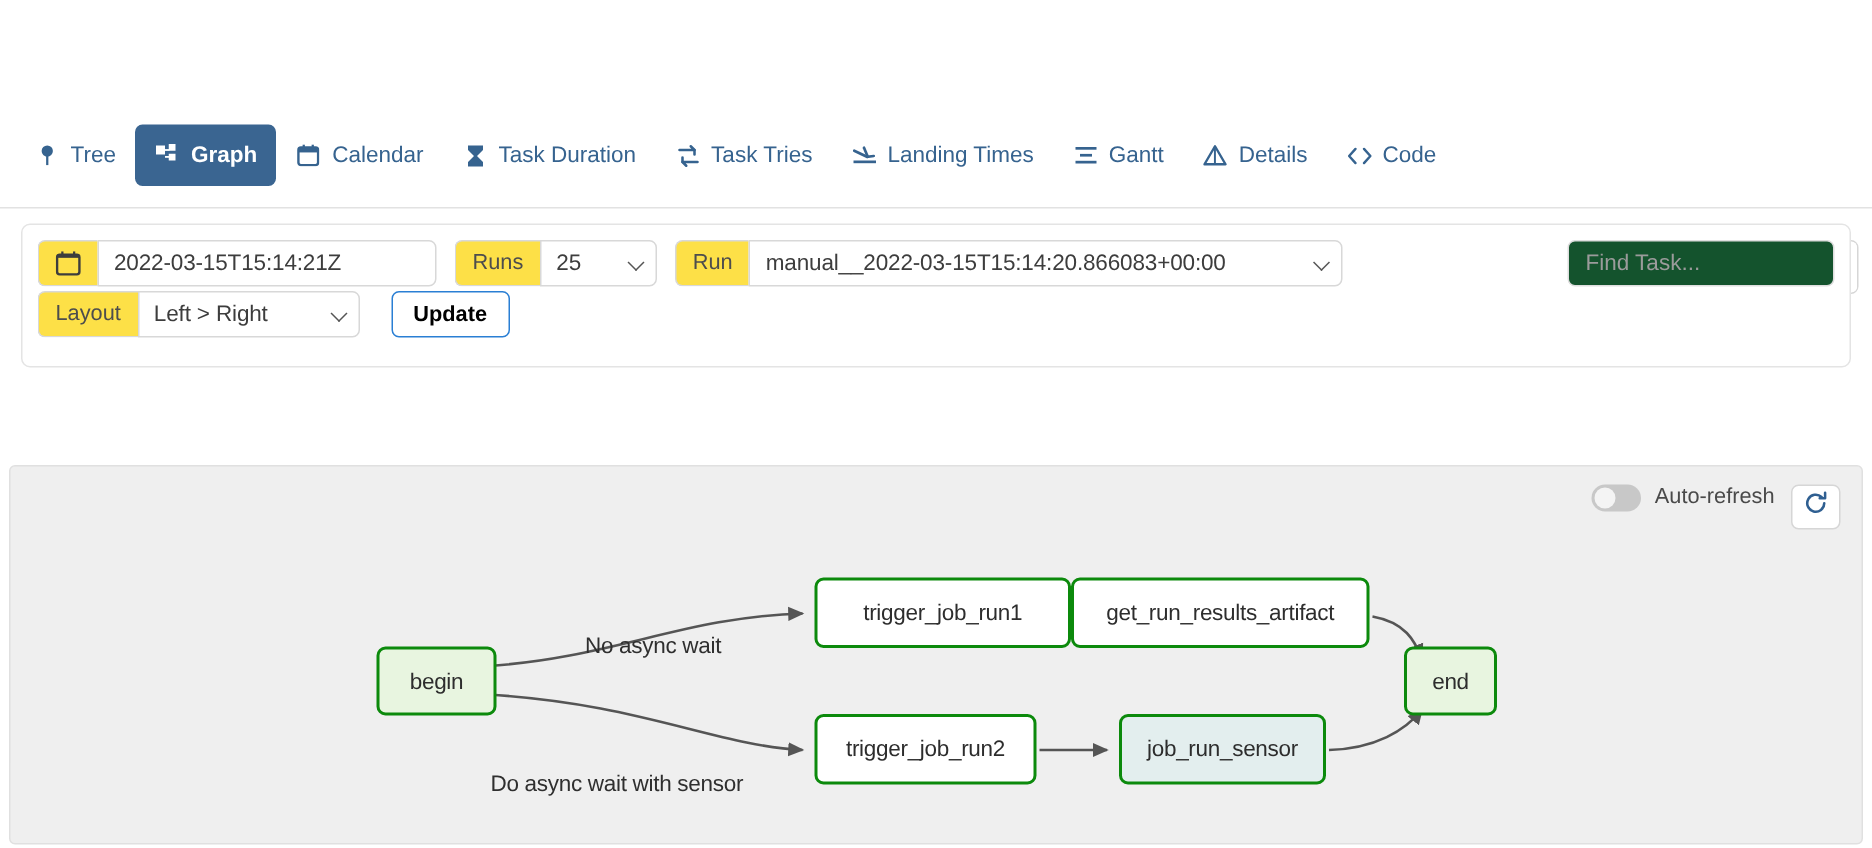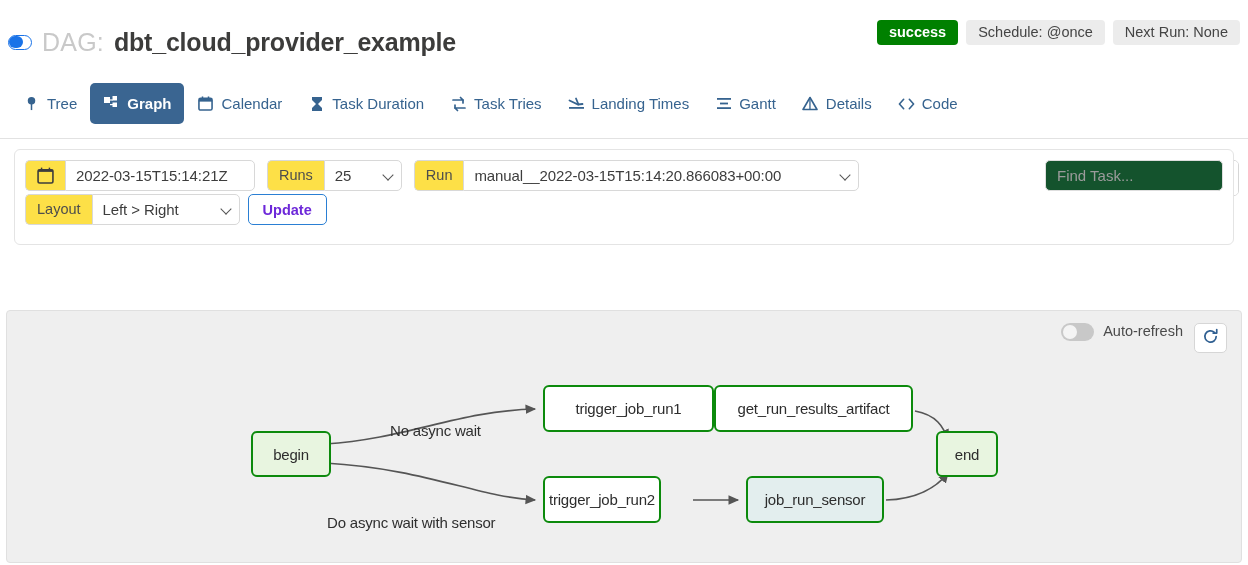--- a/index.html
+++ b/index.html
@@ -103,23 +103,23 @@
     color: #3d3d3d; font-size: 15px; padding: 0 26px 0 10px; border-radius: 0 5px 5px 0;
     display: flex; align-items: center; position: relative; letter-spacing: -.1px;
   }
   .isel::after {
     content: ""; position: absolute; right: 9px; top: 13px;
     width: 7px; height: 7px; border-right: 1.6px solid #555; border-bottom: 1.6px solid #555;
     transform: rotate(45deg); margin-top: -3px;
   }
   .gap { width: 12px; }
   .btn-update {
-    height: 31px; padding: 0 14px; margin-left: 8px;
+    height: 31px; padding: 0 14px; margin-left: 21px;
     background: #ffffff; border: 1px solid #2a7fd4; border-radius: 5px;
-    color: #6d28d9; font-size: 14.5px; font-weight: 600; cursor: pointer;
+    color: #000000; font-size: 14.5px; font-weight: 600; cursor: pointer;
     display: flex; align-items: center;
   }
   .find-task {
     position: absolute; right: 10px; top: 10px;
     width: 178px; height: 31px; border: 1px solid #dedede; border-radius: 5px;
     background: #14532d; color: #9b9b9b; font-size: 15px;
     display: flex; align-items: center; padding: 0 11px;
   }
   .cal-icon { width: 17px; height: 17px; }
 
@@ -176,32 +176,20 @@
   .edge-label {
     position: absolute; font-size: 15px; color: #2f2f2f; white-space: nowrap;
     letter-spacing: -.2px;
   }
 </style>
 </head>
 <body>
 
 <div class="page">
 
-  <div class="header">
-    <div class="dag-title-wrap">
-      <div class="toggle-pill"></div>
-      <span class="dag-label">DAG:</span>
-      <span class="dag-name">dbt_cloud_provider_example</span>
-    </div>
-    <div class="badges">
-      <span class="badge state-success">success</span>
-      <span class="badge neutral">Schedule: @once</span>
-      <span class="badge neutral">Next Run: None</span>
-    </div>
-  </div>
 
   <div class="navbar">
     <div class="tabs">
       <div class="tab">
         <span class="glyph">
           <svg width="15" height="15" viewBox="0 0 16 16">
               <circle cx="8" cy="5" r="4" fill="#36638f"></circle>
               <rect x="7.2" y="8" width="1.6" height="7" fill="#36638f"></rect>
             </svg>
         </span>
@@ -312,21 +300,21 @@
     <div class="filter-row row1">
       <div class="igroup">
         <div class="iaddon left">
           <svg class="cal-icon" viewBox="0 0 16 16">
               <rect x="1" y="2.6" width="14" height="12.4" rx="1.6" fill="none" stroke="#3d3d3d" stroke-width="1.5"></rect>
               <rect x="1" y="2.6" width="14" height="2" fill="#3d3d3d"></rect>
               <rect x="3.6" y="0.6" width="1.4" height="3" fill="#3d3d3d"></rect>
               <rect x="11" y="0.6" width="1.4" height="3" fill="#3d3d3d"></rect>
             </svg>
         </div>
-        <div class="ifield" style="width:190px">2022-03-15T15:14:21Z</div>
+        <div class="ifield" style="width:226px">2022-03-15T15:14:21Z</div>
       </div>
       <div class="gap"></div>
       <div class="igroup">
         <div class="iaddon left">Runs</div>
         <div class="isel" style="width:78px">25</div>
       </div>
       <div class="gap"></div>
       <div class="igroup">
         <div class="iaddon left">Run</div>
         <div class="isel" style="width:396px">manual__2022-03-15T15:14:20.866083+00:00</div>
@@ -402,21 +390,21 @@
 
       <div class="node dummy" style="left:244px;top:120px;width:80px;height:46px">
         <span>begin</span>
       </div>
       <div class="node" style="left:536px;top:74px;width:171px;height:47px">
         <span>trigger_job_run1</span>
       </div>
       <div class="node" style="left:707px;top:74px;width:199px;height:47px">
         <span>get_run_results_artifact</span>
       </div>
-      <div class="node" style="left:536px;top:165px;width:118px;height:47px">
+      <div class="node" style="left:536px;top:165px;width:148px;height:47px">
         <span>trigger_job_run2</span>
       </div>
       <div class="node dummy" style="left:929px;top:120px;width:62px;height:46px">
         <span>end</span>
       </div>
       <div class="node sensor" style="left:739px;top:165px;width:138px;height:47px">
         <span>job_run_sensor</span>
       </div>
 
       <div class="edge-label" style="left:383px;top:111px">No async wait</div>

